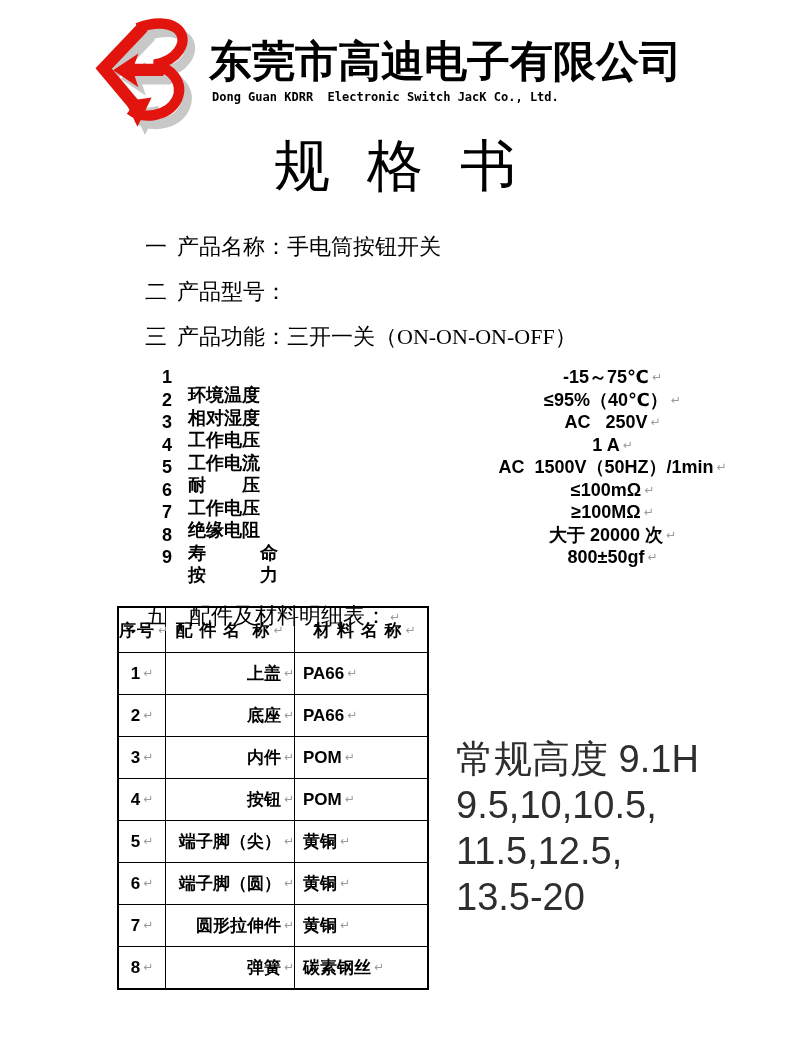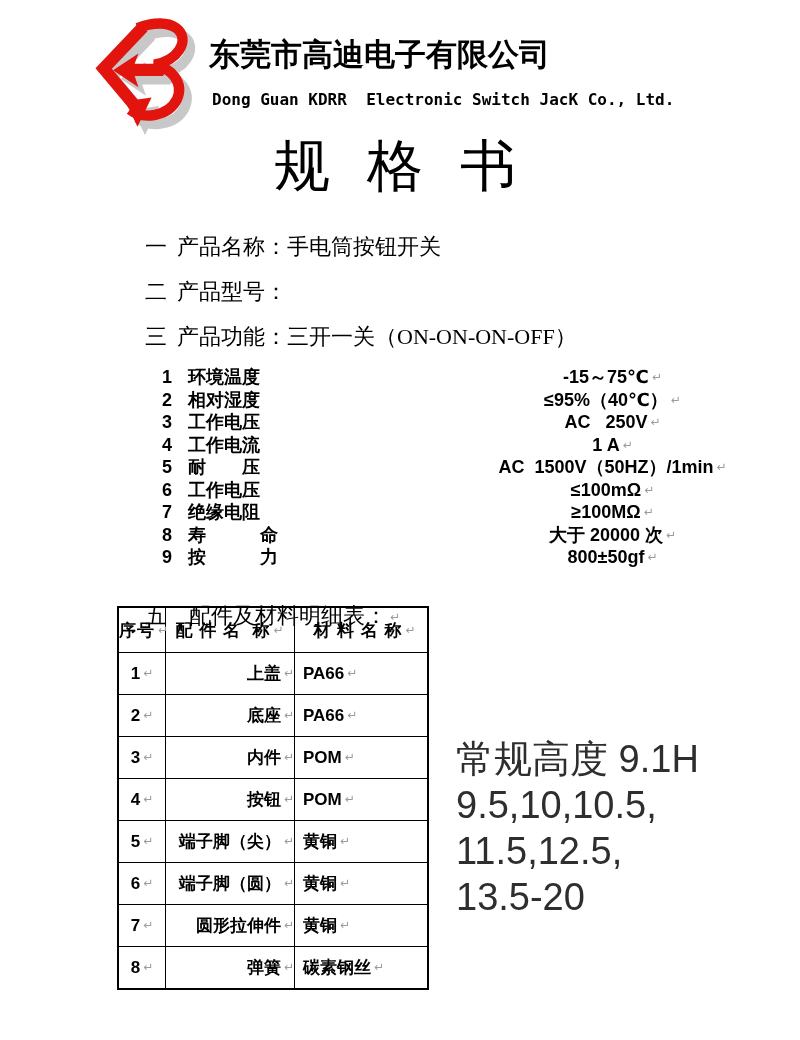--- a/index.html
+++ b/index.html
@@ -6,26 +6,26 @@
   .page{
     position:relative;width:800px;height:1040px;background:#ffffff;
     overflow:hidden;color:#000;
     font-family:"Liberation Serif","DejaVu Serif",serif;
   }
   
   .logo{position:absolute;left:83px;top:13px;width:124px;height:124px;}
   .logo-shadow{stroke:#c8c8c8;fill:#c8c8c8;}
   .logo-main{stroke:#e2140e;fill:#e2140e;}
   .company-cn{
-    position:absolute;left:209px;top:38px;font-size:31px;line-height:1.1;
+    position:absolute;left:209px;top:38px;font-size:43px;line-height:1.1;
     font-weight:700;letter-spacing:0px;white-space:pre;
     font-family:"Liberation Serif","DejaVu Serif",serif;
   }
   .company-en{
-    position:absolute;left:212px;top:90px;font-size:16px;font-weight:700;
+    position:absolute;left:212px;top:90px;font-size:12px;font-weight:700;
     white-space:pre;font-family:"DejaVu Sans Mono","Liberation Mono",monospace;text-align:right;
   }
   .doc-title{
     position:absolute;left:274px;top:129px;font-size:56px;font-weight:500;
     letter-spacing:37px;white-space:pre;
     font-family:"Liberation Sans","DejaVu Sans",sans-serif;
   }
   
   .sec-line{
     position:absolute;left:123px;font-size:22px;line-height:1.25;white-space:pre;
@@ -34,21 +34,21 @@
   .sec-idx{margin-right:10px;}
   .sec-line.heading .sec-idx{margin-right:22px;}
   
   .params{position:absolute;left:160px;top:366px;width:620px;}
   .param-row{position:relative;height:22.5px;line-height:22.5px;}
   .p-no,.p-label,.p-value{
     font-family:"Liberation Sans","DejaVu Sans",sans-serif;
     font-size:18px;font-weight:700;white-space:pre;
   }
   .p-no{position:absolute;left:2px;}
-  .p-label{position:absolute;left:28px;}
+  .p-label{position:absolute;left:28px;margin-top:18px;}
   .p-value{position:absolute;left:290px;width:325px;text-align:center;}
   
   .parts-table{
     position:absolute;left:117px;top:606px;width:306px;
     border-collapse:collapse;table-layout:fixed;border:2px solid #000;
     font-family:"Liberation Sans","DejaVu Sans",sans-serif;
   }
   .parts-table th,.parts-table td{border:1px solid #000;padding:0;vertical-align:middle;}
   .parts-table th{height:44px;font-size:17px;font-weight:700;white-space:pre;letter-spacing:1px;text-align:center;margin-top:31px;}
   .parts-table td{height:41px;font-size:17px;font-weight:700;white-space:pre;}

